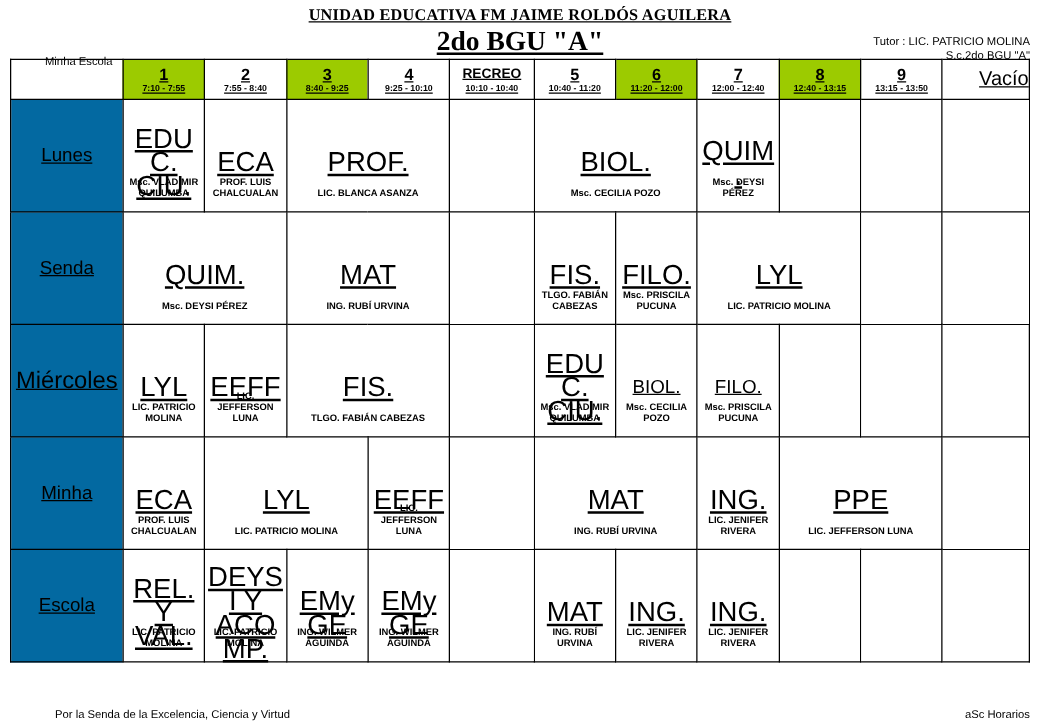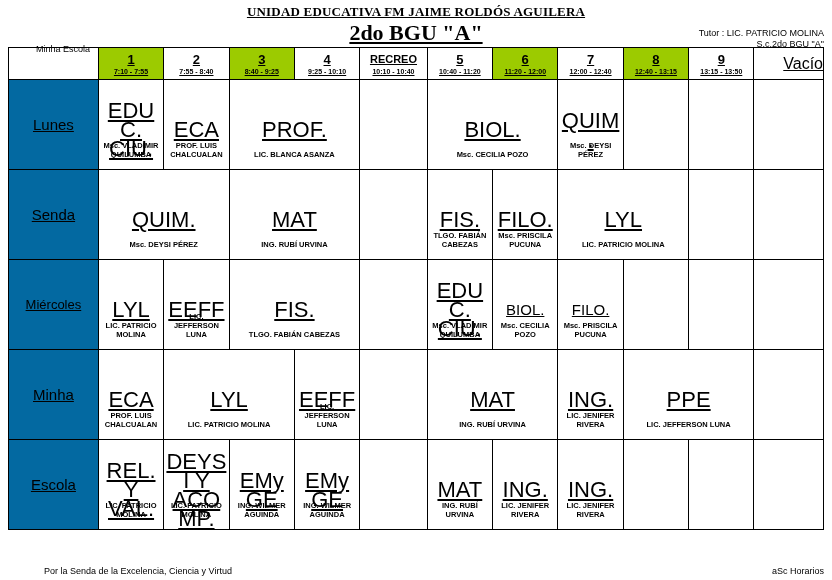--- a/index.html
+++ b/index.html
@@ -83,21 +83,21 @@
   }
   .hdr-corner { background: #ffffff; }
 
   
   .day {
     text-align: center;
     font-size: 15px;
     background: #0369a1;
     width: 88px;
   }
-  .day.small { font-size: 13px; }
+  .day.small { font-size: 19px; }
 
   
   .cell { text-align: center; position: relative; height: 90px; }
   .subj {
     font-size: 22px;
     line-height: 19px;
     padding-top: 10px;
     padding-left: 2px;
     padding-right: 2px;
     word-wrap: break-word;

